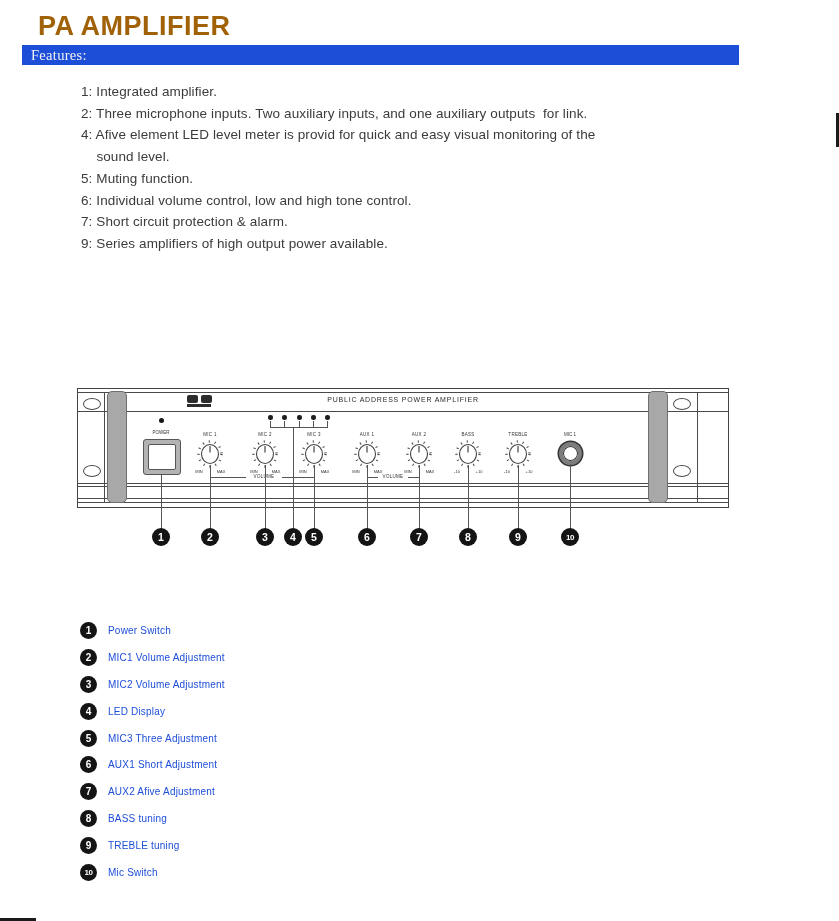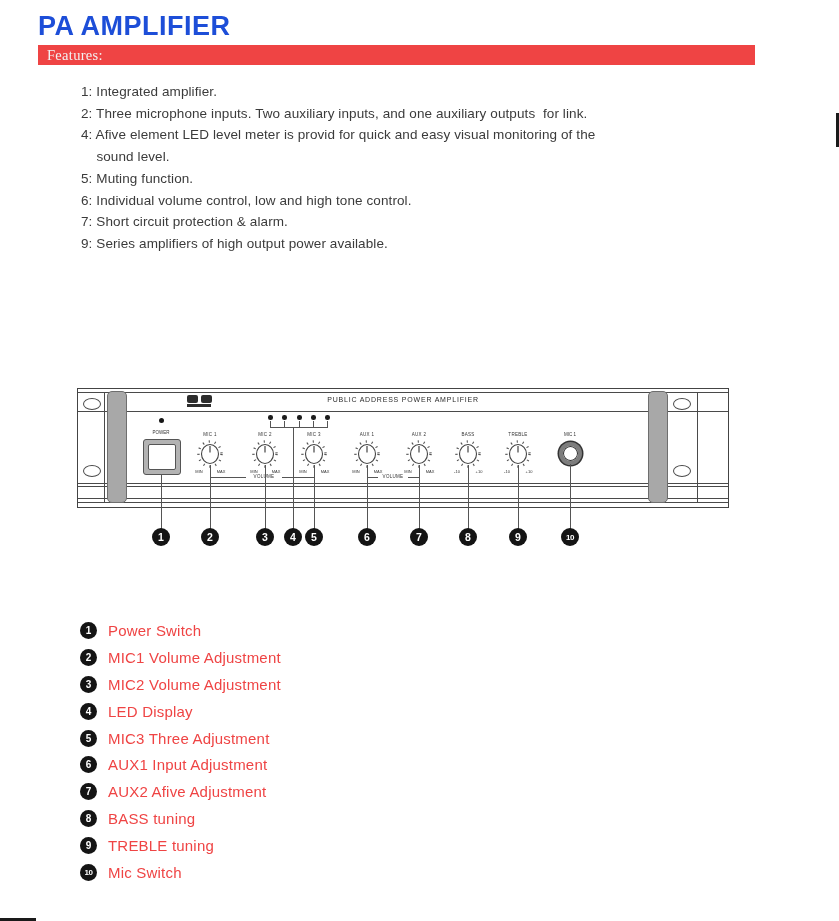--- a/index.html
+++ b/index.html
@@ -1,22 +1,22 @@
 <!DOCTYPE html>
 <html><head>
 <meta charset="utf-8">
 <style>
   html,body{margin:0;padding:0;background:#fff;}
   #canvas{position:relative;width:839px;height:921px;background:#fff;overflow:hidden;
           font-family:"Liberation Sans",sans-serif;color:#3b3b3b;}
 
   
   #page-title{position:absolute;left:38px;top:11px;font-size:27px;font-weight:bold;
-              color:#1d4ed8;letter-spacing:0.5px;}
-  #features-bar{position:absolute;left:38px;top:45px;width:717px;height:20px;background:#ef4444;}
+              color:#a16207;letter-spacing:0.5px;}
+  #features-bar{position:absolute;left:22px;top:45px;width:717px;height:20px;background:#1d4ed8;}
   #features-bar span{display:block;font-family:"Liberation Serif",serif;font-size:14.5px;
               color:#f2f2f2;line-height:20px;padding-left:9px;letter-spacing:0.3px;}
 
   
   #features-list{position:absolute;left:44px;top:81px;width:760px;margin-left:37px;}
   .feat{font-size:13.5px;line-height:21.7px;color:#3b3b3b;white-space:pre-wrap;letter-spacing:0.1px;}
 
   
   #diagram{position:absolute;left:77px;top:388px;width:652px;height:165px;}
   .panel{position:absolute;left:0;top:0;width:652px;height:120px;border:1.5px solid #444;
@@ -65,21 +65,21 @@
            justify-content:center;z-index:8;}
   .callout.ten{font-size:8px;letter-spacing:-0.5px;}
 
   
   #legend{position:absolute;left:80px;top:617px;}
   .lrow{display:flex;align-items:center;height:26.9px;}
   .lnum{width:17px;height:17px;border-radius:50%;background:#141414;color:#fff;font-weight:bold;
         font-size:10px;display:flex;align-items:center;justify-content:center;margin-right:11px;
         flex:0 0 17px;}
   .lnum.ten{font-size:8px;letter-spacing:-0.5px;}
-  .llabel{font-size:15px;color:#ef4444;letter-spacing:0.2px;}
+  .llabel{font-size:10px;color:#1d4ed8;letter-spacing:0.2px;}
 
   
   .edge-right{position:absolute;right:0;top:113px;width:3px;height:34px;background:#1a1a1a;}
   .edge-bottom{position:absolute;left:0;bottom:0;width:36px;height:3px;background:#1a1a1a;}
 </style>
 </head>
 <body>
 
 <svg width="0" height="0" style="position:absolute">
   <defs>
@@ -264,21 +264,21 @@
     <div class="lrow">
       <span class="lnum">4</span>
       <span class="llabel">LED Display</span>
     </div>
     <div class="lrow">
       <span class="lnum">5</span>
       <span class="llabel">MIC3 Three Adjustment</span>
     </div>
     <div class="lrow">
       <span class="lnum">6</span>
-      <span class="llabel">AUX1 Input Adjustment</span>
+      <span class="llabel">AUX1 Short Adjustment</span>
     </div>
     <div class="lrow">
       <span class="lnum">7</span>
       <span class="llabel">AUX2 Afive Adjustment</span>
     </div>
     <div class="lrow">
       <span class="lnum">8</span>
       <span class="llabel">BASS tuning</span>
     </div>
     <div class="lrow">

